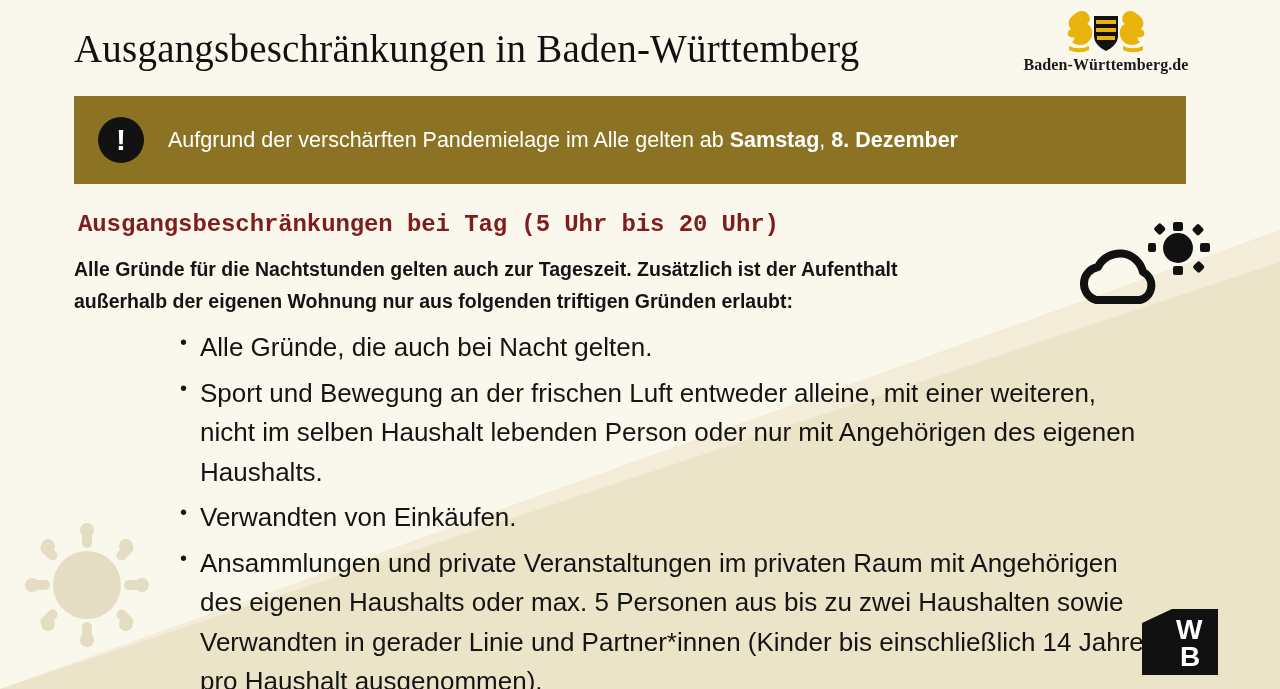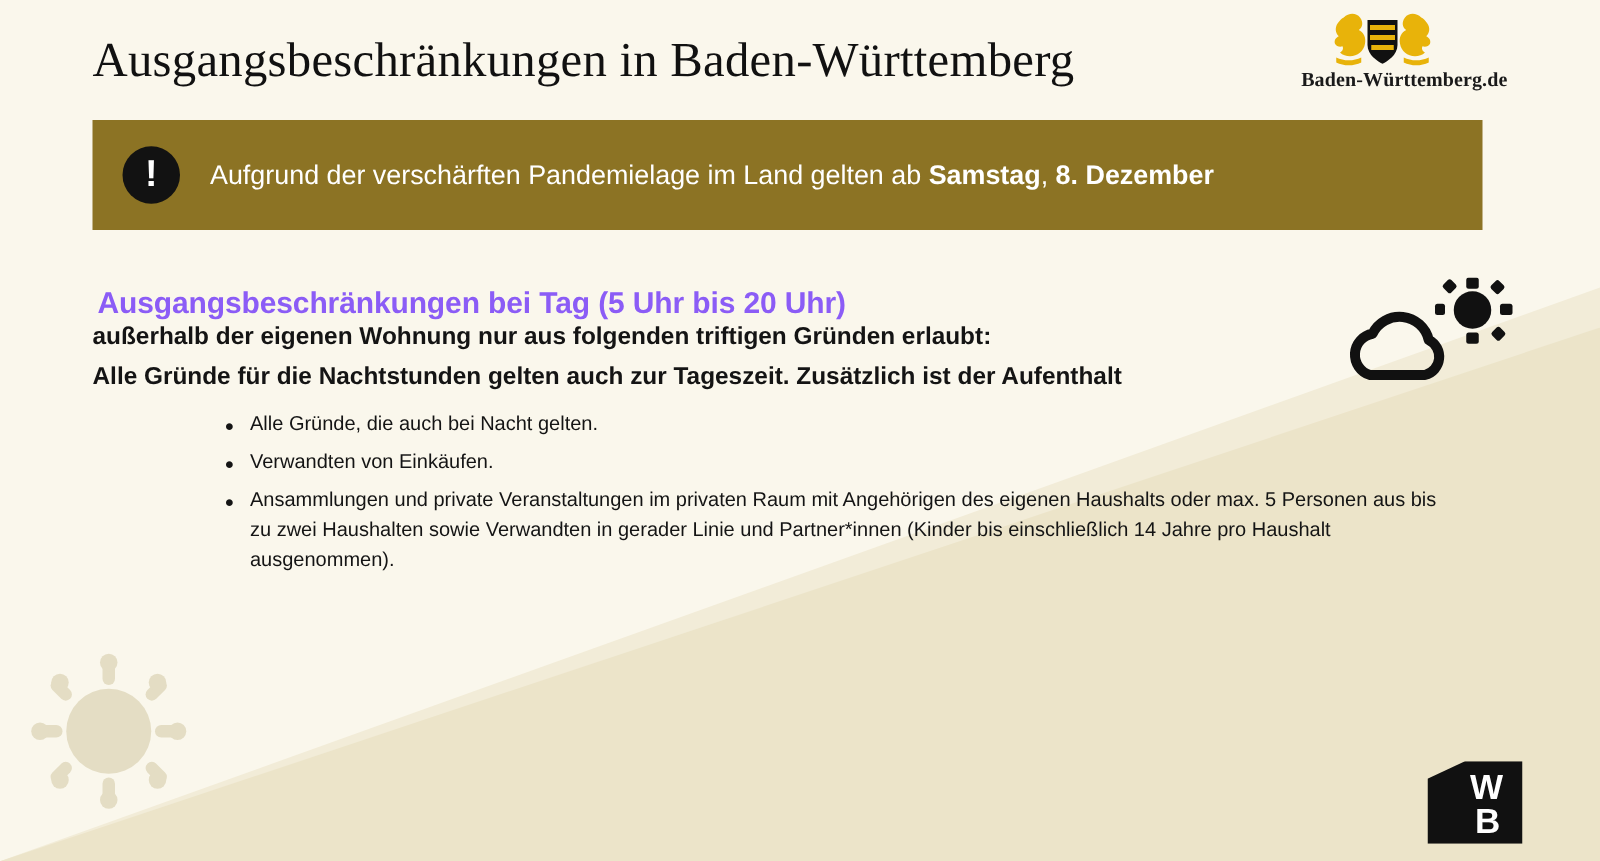--- a/index.html
+++ b/index.html
@@ -67,21 +67,20 @@
     margin: 0 auto;
   }
   .bw-logo .bw-label {
     display: block;
     font-family: "Liberation Serif", serif;
     font-weight: bold;
     font-size: 16px;
     color: #1a1a1a;
     margin-top: 2px;
     letter-spacing: 0.1px;
-    text-align: right;
   }
 
   
   .notice {
     position: absolute;
     left: 74px;
     top: 96px;
     width: 1112px;
     height: 88px;
     background: #8c7324;
@@ -109,25 +108,26 @@
     color: #ffffff;
     font-size: 21.5px;
     line-height: 1.42;
   }
   .notice .notice-text b { font-weight: bold; }
 
   
   .section-heading {
     position: absolute;
     left: 78px;
-    top: 229px;
+    top: 211px;
     font-size: 24px;
     font-weight: bold;
-    color: #8b5cf6;
+    color: #7f1d1d;
     letter-spacing: -0.1px;
+    font-family: Liberation Mono, monospace;
   }
   .section-intro {
     position: absolute;
     left: 74px;
     top: 254px;
     width: 960px;
     font-size: 19.5px;
     font-weight: bold;
     color: #141414;
     line-height: 1.62;
@@ -139,21 +139,21 @@
     left: 178px;
     top: 328px;
     width: 980px;
     list-style: none;
     margin: 0;
     padding: 0;
   }
   .bullets li {
     position: relative;
     padding-left: 22px;
-    font-size: 16px;
+    font-size: 26px;
     color: #141414;
     line-height: 1.52;
     margin-bottom: 6px;
   }
   .bullets li::before {
     content: "\2022";
     position: absolute;
     left: 2px;
     top: -1px;
     font-size: 20px;
@@ -233,48 +233,49 @@
   </svg>
   <span class="bw-label">Baden-Württemberg.de</span>
 </div>
 
 <div class="notice">
   <div class="excl">
     <span>!</span>
   </div>
   <div class="notice-text">
     <div>
-      <span>Aufgrund der verschärften Pandemielage im Land gelten ab </span><b>Samstag</b><span>, </span><b>8. Dezember</b>
+      <span>Aufgrund der verschärften Pandemielage im Alle gelten ab </span><b>Samstag</b><span>, </span><b>8. Dezember</b>
     </div>
   </div>
 </div>
 
 <div class="section-heading">Ausgangsbeschränkungen bei Tag (5 Uhr bis 20 Uhr)</div>
 
 <div class="section-intro">
+  <div>Alle Gründe für die Nachtstunden gelten auch zur Tageszeit. Zusätzlich ist der Aufenthalt</div>
   <div>außerhalb der eigenen Wohnung nur aus folgenden triftigen Gründen erlaubt:</div>
-  <div>Alle Gründe für die Nachtstunden gelten auch zur Tageszeit. Zusätzlich ist der Aufenthalt</div>
 </div>
 
 <svg class="weather-icon" viewBox="0 0 140 95" aria-hidden="true">
   <g fill="#111">
     <circle cx="104" cy="26" r="15"></circle>
     <rect x="99" y="0" width="10" height="9" rx="2"></rect>
     <rect x="99" y="44" width="10" height="9" rx="2"></rect>
     <rect x="126" y="21" width="10" height="9" rx="2"></rect>
     <rect x="74" y="21" width="8" height="9" rx="2"></rect>
     <rect x="120" y="3" width="9" height="9" rx="2" transform="rotate(45 124 7)"></rect>
     <rect x="120" y="41" width="9" height="9" rx="2" transform="rotate(-45 124 45)"></rect>
     <rect x="81" y="3" width="9" height="9" rx="2" transform="rotate(-45 85 7)"></rect>
   </g>
   <path d="M22 78 a17 17 0 0 1 2 -33 a24 24 0 0 1 45 5 a15 15 0 0 1 -3 28 z" fill="none" stroke="#111" stroke-width="8" stroke-linejoin="round"></path>
 </svg>
 
 <ul class="bullets">
   <li>Alle Gründe, die auch bei Nacht gelten.</li>
+  <li>Sport und Bewegung an der frischen Luft entweder alleine, mit einer weiteren, nicht im selben Haushalt lebenden Person oder nur mit Angehörigen des eigenen Haushalts.</li>
   <li>Verwandten von Einkäufen.</li>
   <li>Ansammlungen und private Veranstaltungen im privaten Raum mit Angehörigen des eigenen Haushalts oder max. 5 Personen aus bis zu zwei Haushalten sowie Verwandten in gerader Linie und Partner*innen (Kinder bis einschließlich 14 Jahre pro Haushalt ausgenommen).</li>
 </ul>
 
 <svg class="wb-mark" viewBox="0 0 76 66" aria-hidden="true">
   <path d="M0 14 L30 0 L76 0 L76 66 L0 66 Z" fill="#111"></path>
   <g fill="#fff" font-family="Liberation Sans, sans-serif" font-weight="bold" font-size="28">
     <text x="34" y="30">W</text>
     <text x="38" y="57">B</text>
   </g>

